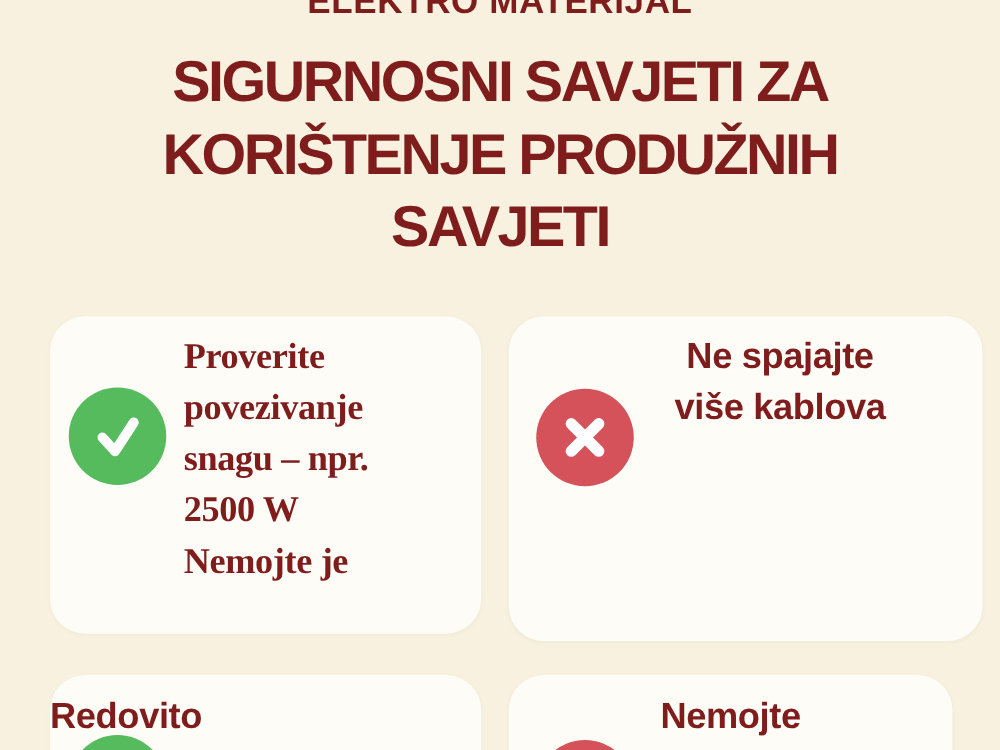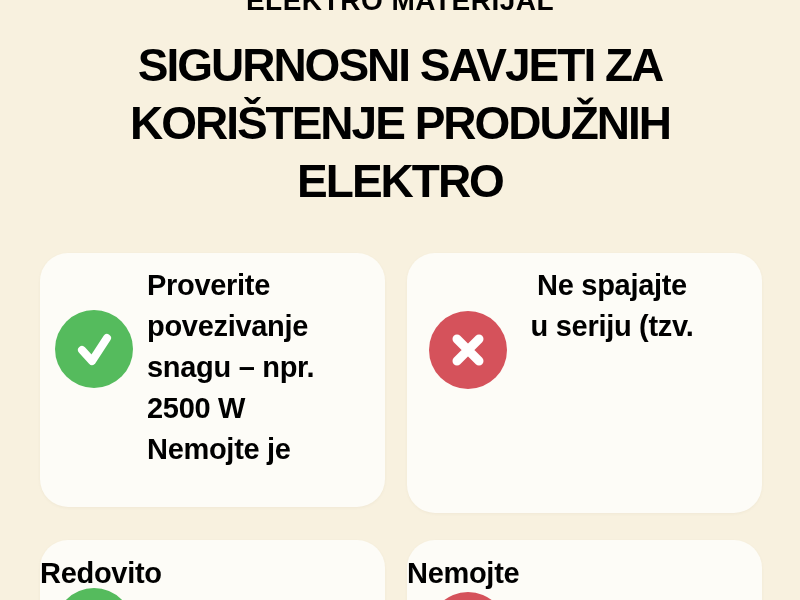--- a/index.html
+++ b/index.html
@@ -1,93 +1,93 @@
 <!DOCTYPE html>
 <html><head>
 <meta charset="utf-8">
 <style>
   html,body{margin:0;padding:0;background:#e9e9e9;}
   .stage{
     position:relative;width:800px;height:600px;overflow:hidden;
-    background:#f8f1df;color:#000000;
+    background:#f8f1df;color:#7f1d1d;
     font-family:"Liberation Sans",sans-serif;
   }
   .brand{
     position:absolute;top:-13px;left:0;right:0;
     text-align:center;font-size:28px;line-height:28px;font-weight:700;
     letter-spacing:.5px;white-space:nowrap;
   }
   .title{
     position:absolute;top:36px;left:0;right:0;margin:0;
     text-align:center;font-size:46px;line-height:58px;font-weight:700;
     letter-spacing:-2px;
   }
   .title .tline{display:block;text-align:center;}
   .card{
     position:absolute;border-radius:28px;
     box-shadow:0 1px 3px rgba(120,100,60,.06);
   }
-  .card1{left:40px;top:253px;width:345px;height:254px;}
+  .card1{left:40px;top:253px;width:345px;height:254px;font-family:Liberation Serif, serif;}
   .card2{left:407px;top:253px;width:355px;height:260px;}
   .card3{left:40px;top:540px;width:345px;height:230px;}
   .card4{left:407px;top:540px;width:355px;height:230px;}
   .badge{
     position:absolute;width:78px;height:78px;border-radius:50%;
     display:flex;align-items:center;justify-content:center;
   }
   .card1 .badge{left:15px;top:57px;}
   .card2 .badge{left:22px;top:58px;}
   .card3 .badge{left:15px;top:48px;}
   .card4 .badge{left:22px;top:52px;}
   .card-text{
     position:absolute;font-size:29px;line-height:41px;font-weight:700;
     letter-spacing:-.3px;
   }
   .t1{left:107px;top:12px;text-align:left;}
   .t2{left:80px;right:25px;top:12px;text-align:center;}
   .t3{left:0;right:0;top:13px;text-align:left;}
-  .t4{left:0;right:0;top:13px;}
+  .t4{left:0;right:0;top:13px;text-align:center;}
 </style>
 </head>
 <body>
 
 <div class="stage" style="background: rgb(248, 241, 223);">
 
   <div class="brand">ELEKTRO MATERIJAL</div>
 
   <h1 class="title">
     <span class="tline">SIGURNOSNI SAVJETI ZA</span>
     <span class="tline">KORIŠTENJE PRODUŽNIH</span>
-    <span class="tline">ELEKTRO</span>
+    <span class="tline">SAVJETI</span>
   </h1>
 
   <div class="card card1" style="background: rgb(253, 252, 247);">
     <div class="badge" style="background: rgb(85, 187, 93);">
       <svg width="46" height="46" viewBox="0 0 46 46">
         <path d="M11 24 L21 35 L36 12" fill="none" stroke-width="8" stroke-linecap="round" stroke-linejoin="round" stroke="#ffffff"></path>
       </svg>
     </div>
     <div class="card-text t1">
       <div class="line">Proverite</div>
       <div class="line">povezivanje</div>
       <div class="line">snagu – npr.</div>
       <div class="line">2500 W</div>
       <div class="line">Nemojte je</div>
     </div>
   </div>
 
-  <div class="card card2" style="background: rgb(253, 252, 247);">
+  <div class="card card2" style="background: rgb(253, 252, 247); padding-left: 24px;">
     <div class="badge" style="background: rgb(213, 82, 91);">
       <svg width="42" height="42" viewBox="0 0 42 42">
         <path d="M10 10 L32 32 M32 10 L10 32" fill="none" stroke-width="9" stroke-linecap="round" stroke="#ffffff"></path>
       </svg>
     </div>
     <div class="card-text t2">
       <div class="line">Ne spajajte</div>
-      <div class="line">u seriju (tzv.</div>
+      <div class="line">više kablova</div>
     </div>
   </div>
 
   <div class="card card3" style="background: rgb(253, 252, 247);">
     <div class="badge" style="background: rgb(85, 187, 93);">
       
     </div>
     <div class="card-text t3">
       <div class="line">Redovito</div>
     </div>

